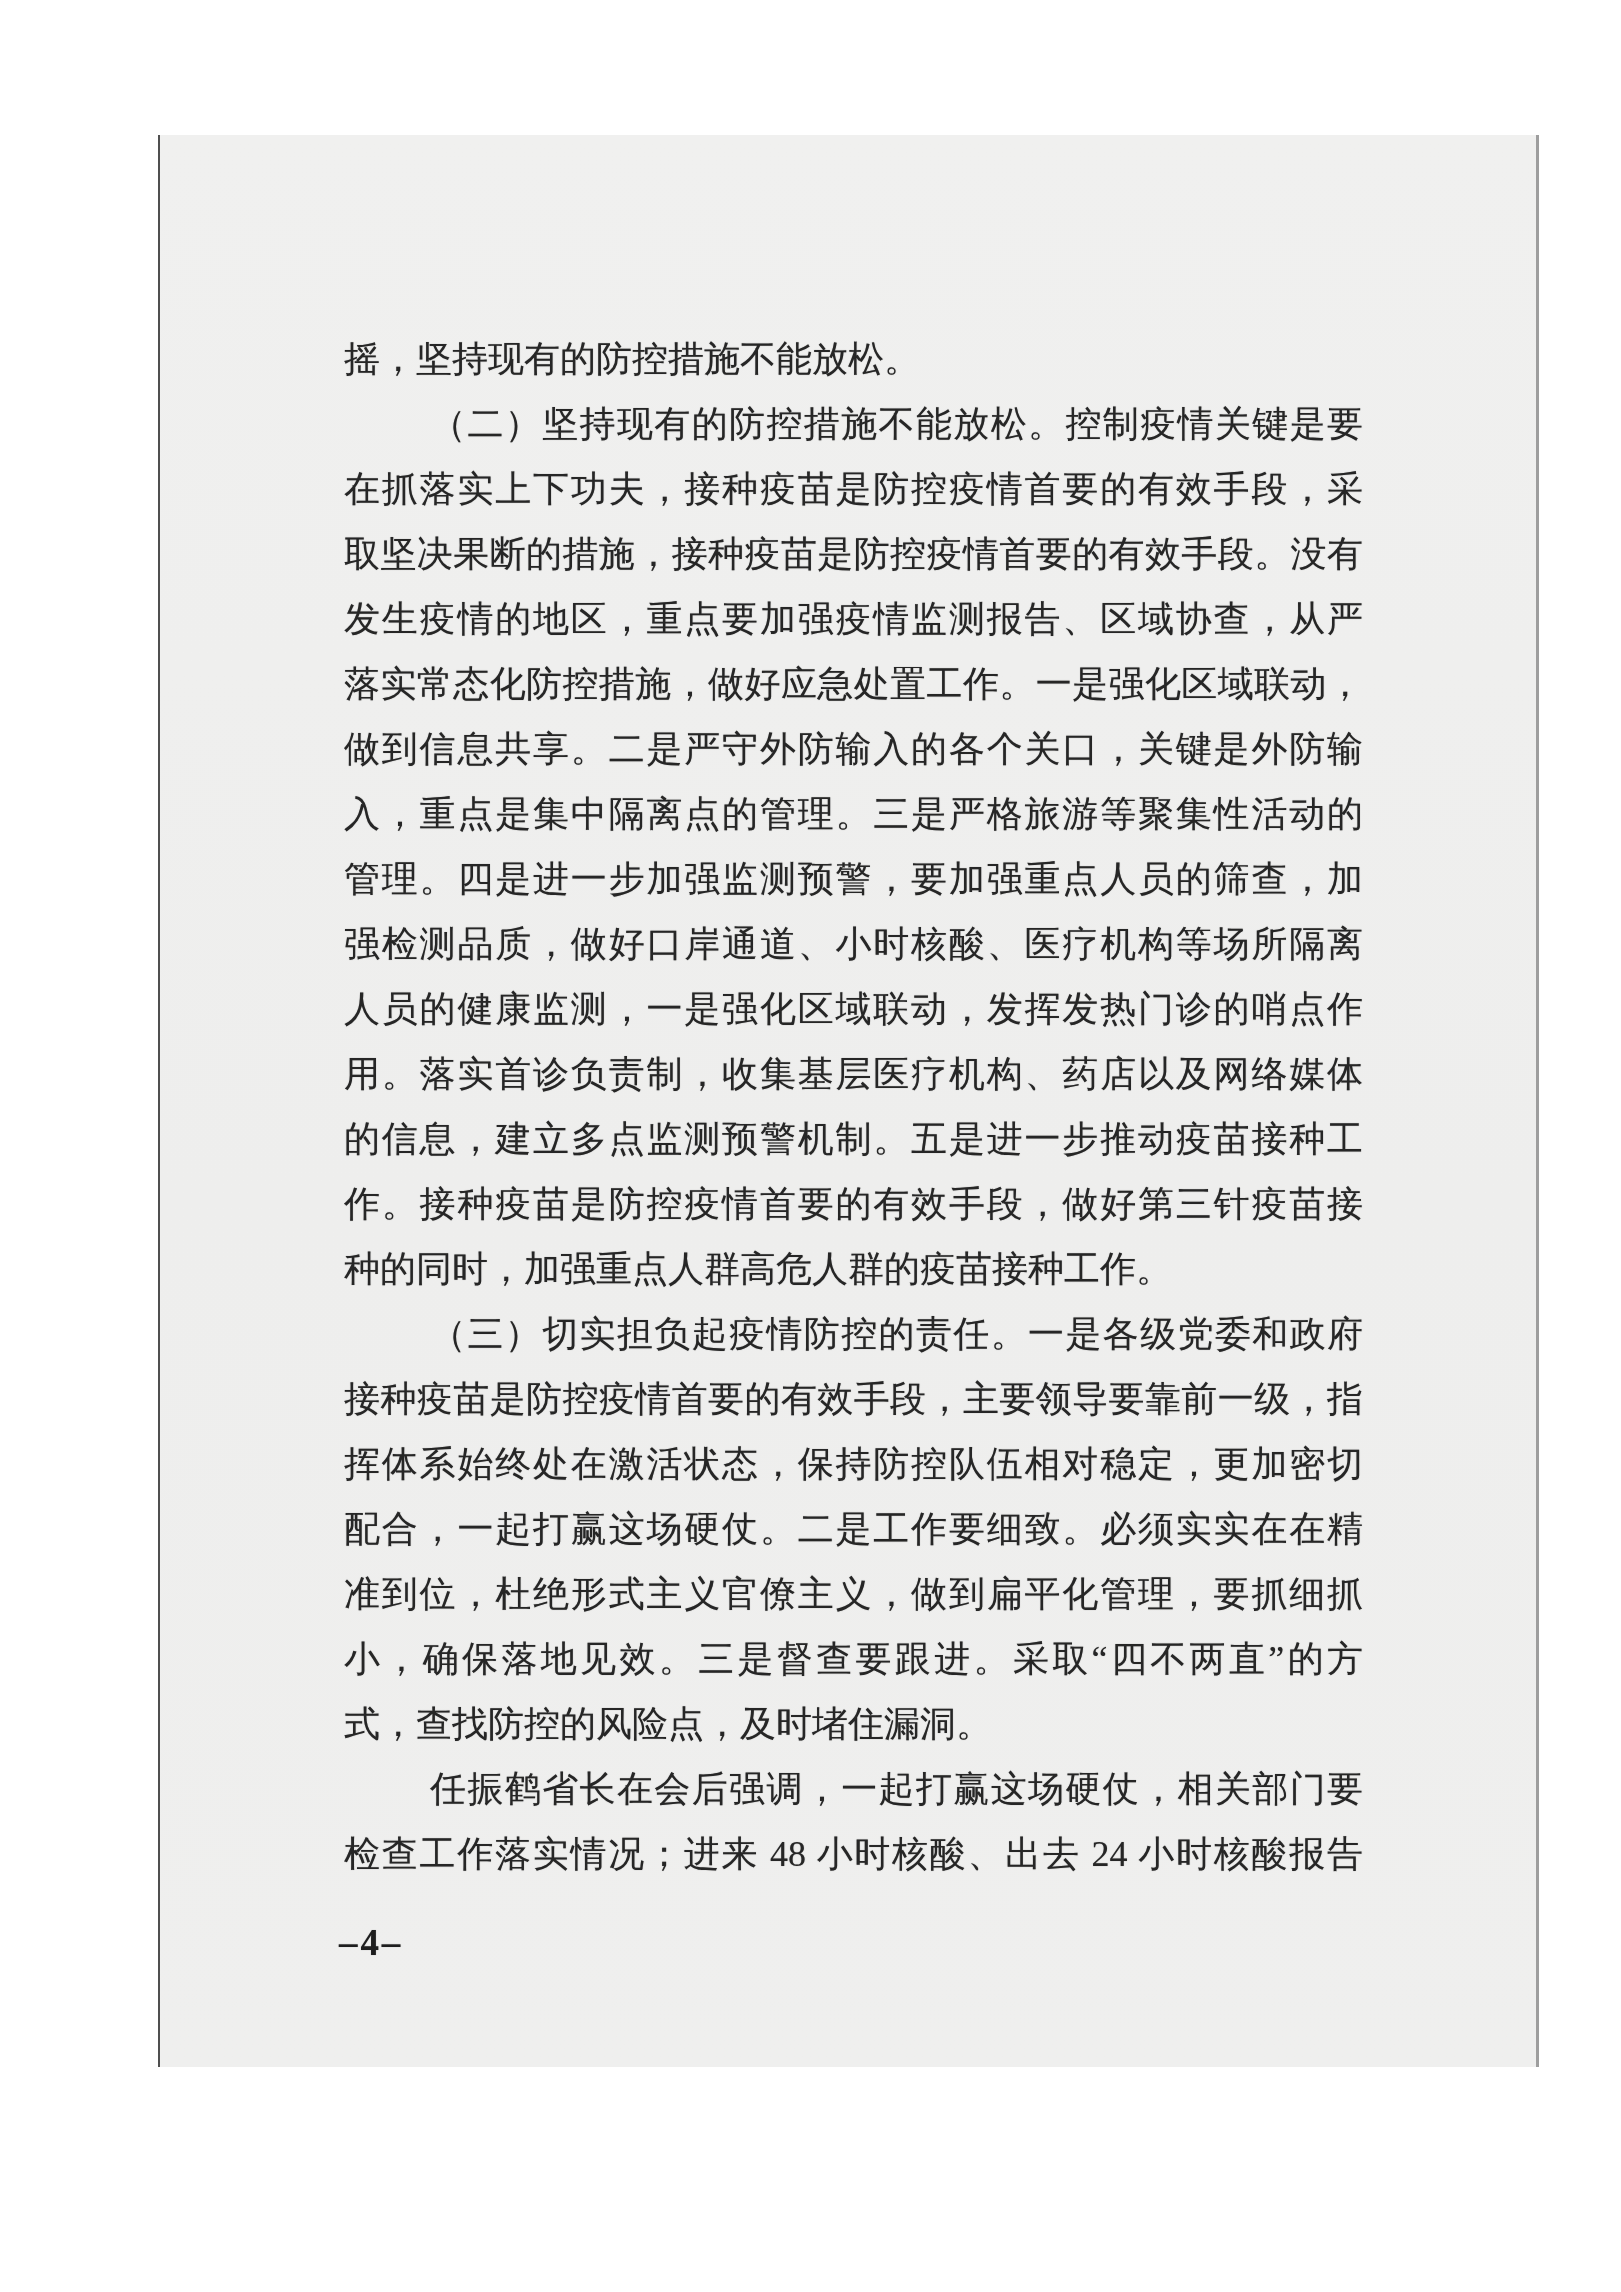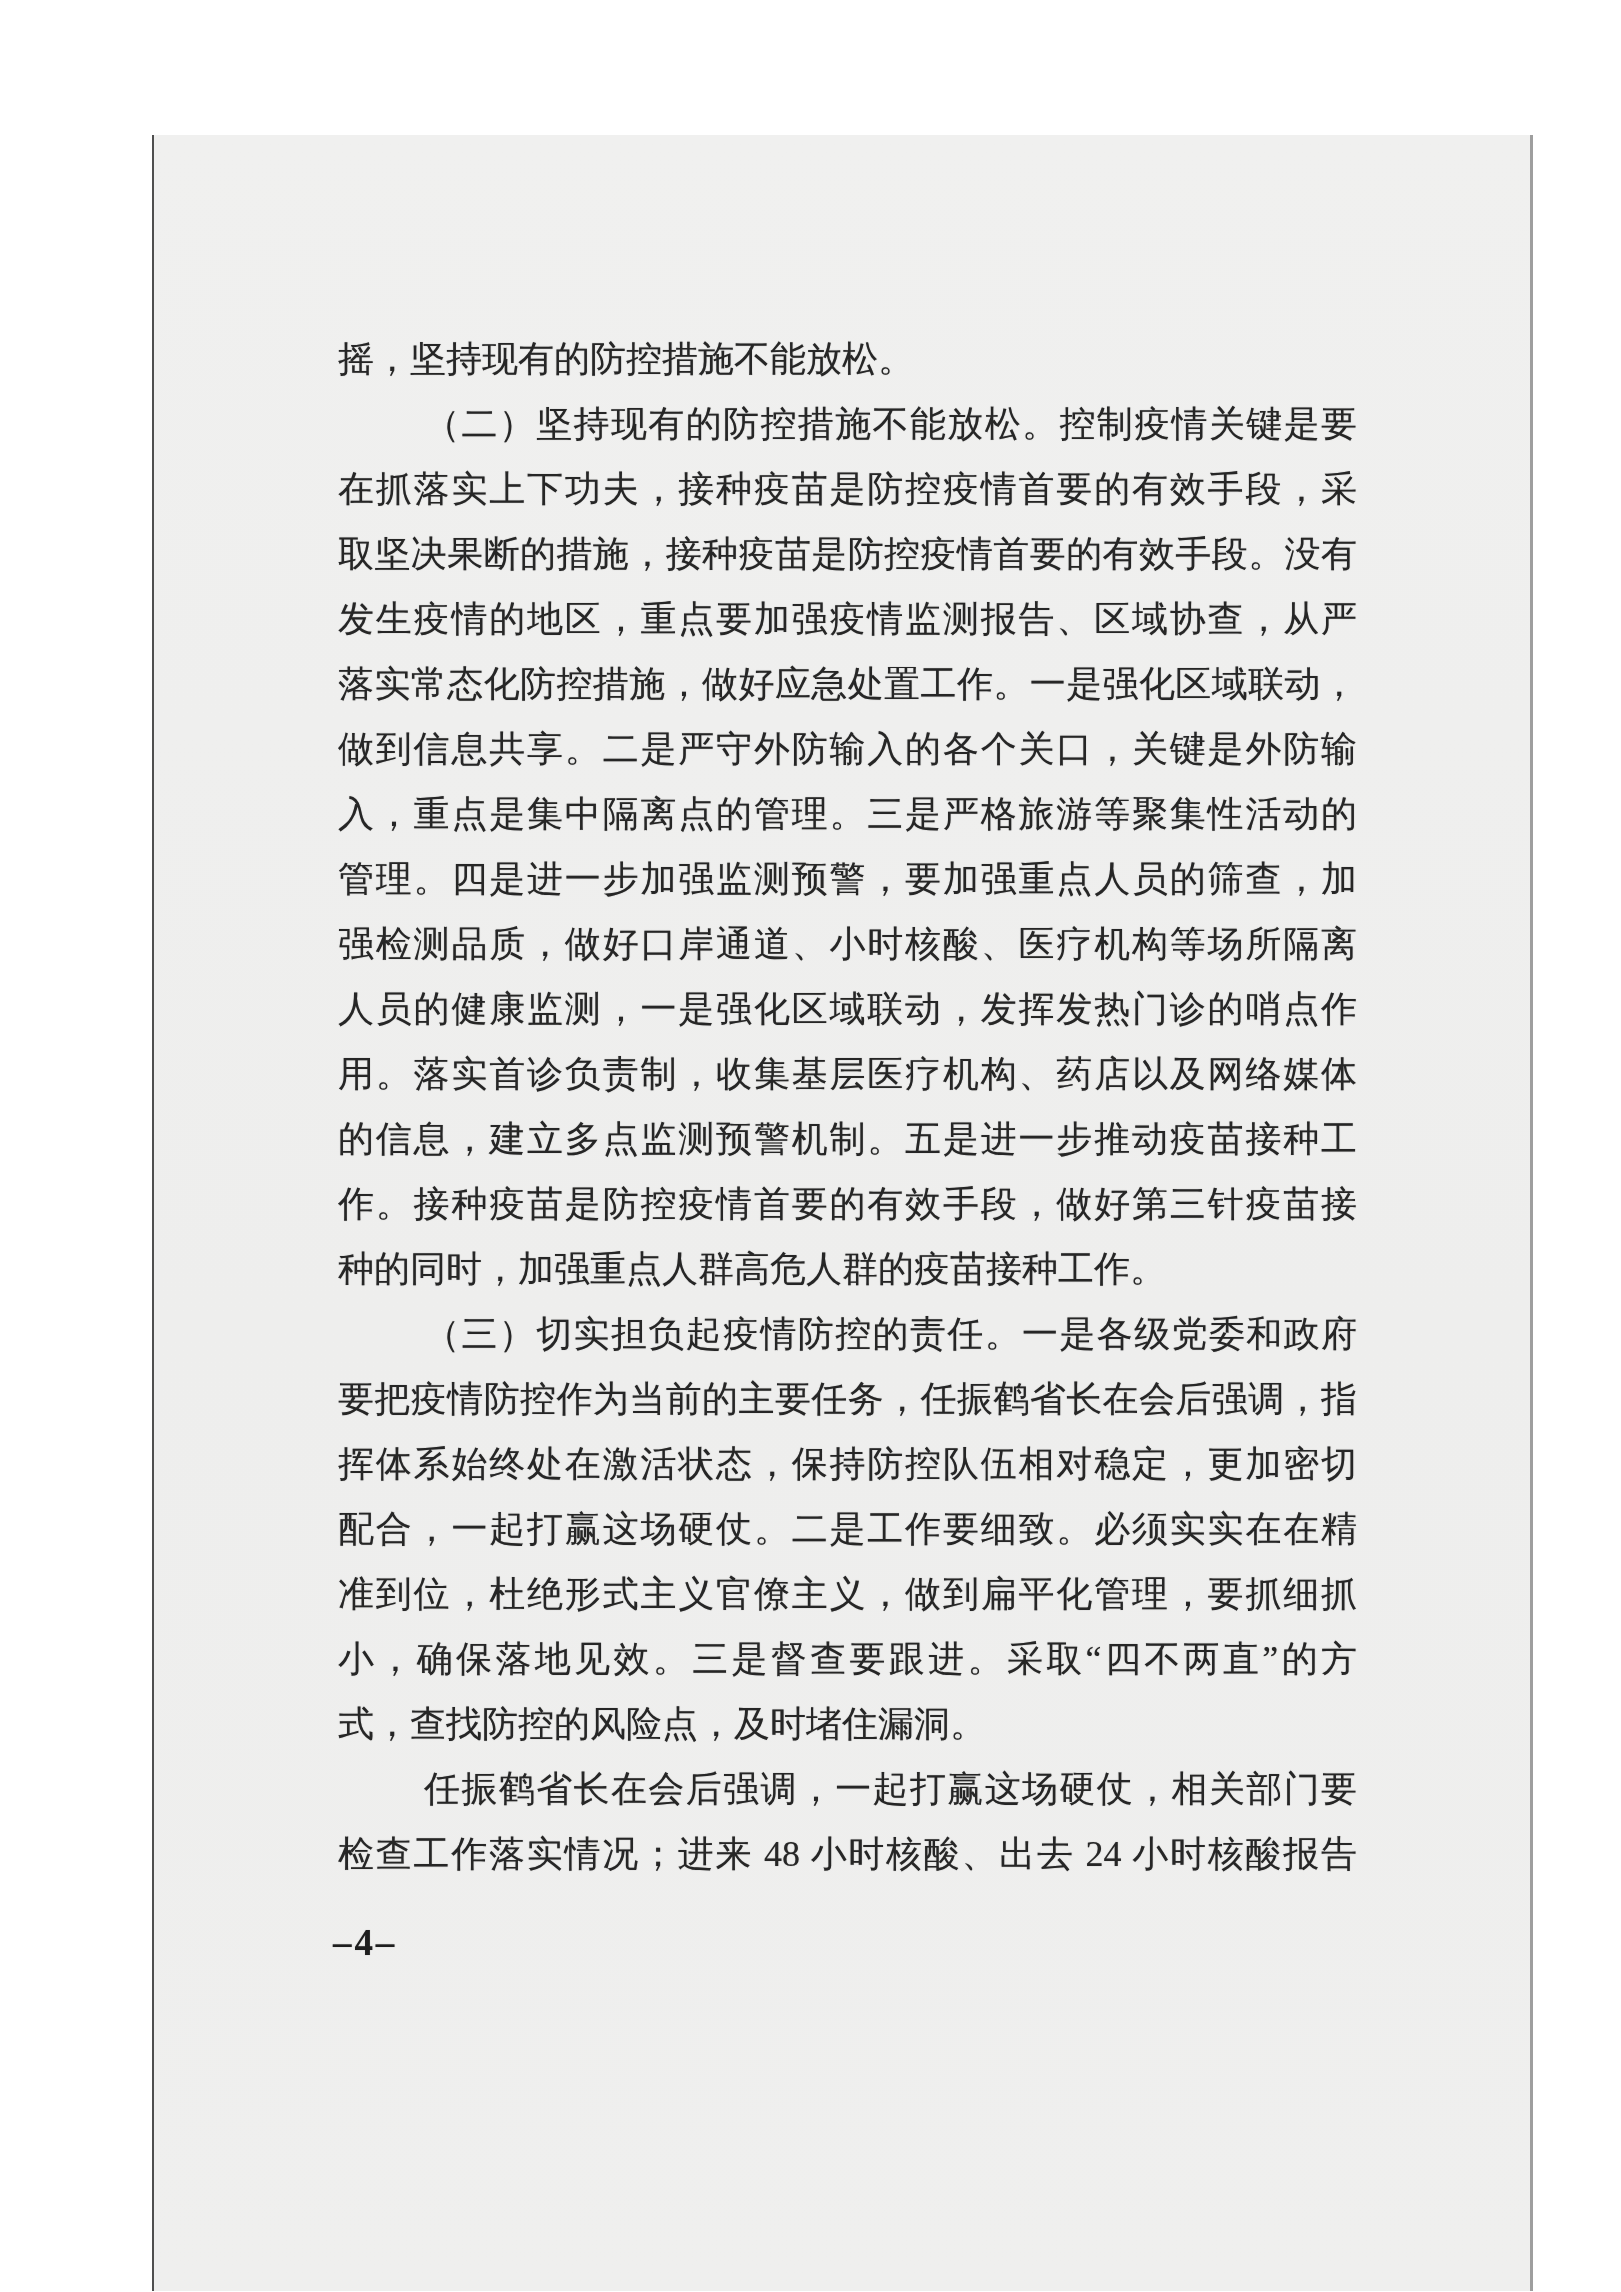--- a/index.html
+++ b/index.html
@@ -7,24 +7,24 @@
     padding: 0;
     background: #ffffff;
     width: 1621px;
     height: 2293px;
     position: relative;
     font-family: "Liberation Serif", serif;
   }
   
   .scan {
     position: absolute;
-    left: 152px;
+    left: 158px;
     top: 135px;
     width: 1381px;
-    height: 2156px;
+    height: 1932px;
     box-sizing: border-box;
     background: #efefee;
     background: linear-gradient(180deg, #f0f0ef 0%, #eeeeed 55%, #efefee 100%);
     border-left: 2px solid #4f4f4f;
     border-right: 3.9px solid #9e9e9e;
     text-decoration: underline;
   }
   .text-block {
     position: absolute;
     left: 184px;
@@ -74,21 +74,21 @@
       <div class="line j">做到信息共享。二是严守外防输入的各个关口，关键是外防输</div>
       <div class="line j">入，重点是集中隔离点的管理。三是严格旅游等聚集性活动的</div>
       <div class="line j">管理。四是进一步加强监测预警，要加强重点人员的筛查，加</div>
       <div class="line j">强检测品质，做好口岸通道、小时核酸、医疗机构等场所隔离</div>
       <div class="line j">人员的健康监测，一是强化区域联动，发挥发热门诊的哨点作</div>
       <div class="line j">用。落实首诊负责制，收集基层医疗机构、药店以及网络媒体</div>
       <div class="line j">的信息，建立多点监测预警机制。五是进一步推动疫苗接种工</div>
       <div class="line j">作。接种疫苗是防控疫情首要的有效手段，做好第三针疫苗接</div>
       <div class="line">种的同时，加强重点人群高危人群的疫苗接种工作。</div>
       <div class="line j i">（三）切实担负起疫情防控的责任。一是各级党委和政府</div>
-      <div class="line j">要把疫情防控作为当前的主要任务，任振鹤省长在会后强调，指</div>
+      <div class="line j">接种疫苗是防控疫情首要的有效手段，主要领导要靠前一级，指</div>
       <div class="line j">挥体系始终处在激活状态，保持防控队伍相对稳定，更加密切</div>
       <div class="line j">配合，一起打赢这场硬仗。二是工作要细致。必须实实在在精</div>
       <div class="line j">准到位，杜绝形式主义官僚主义，做到扁平化管理，要抓细抓</div>
       <div class="line j">小，确保落地见效。三是督查要跟进。采取“四不两直”的方</div>
       <div class="line">式，查找防控的风险点，及时堵住漏洞。</div>
       <div class="line j i">任振鹤省长在会后强调，一起打赢这场硬仗，相关部门要</div>
       <div class="line j">检查工作落实情况；进来 48 小时核酸、出去 24 小时核酸报告</div>
     </div>
   <div class="page-number">–4–</div>
 </div>

